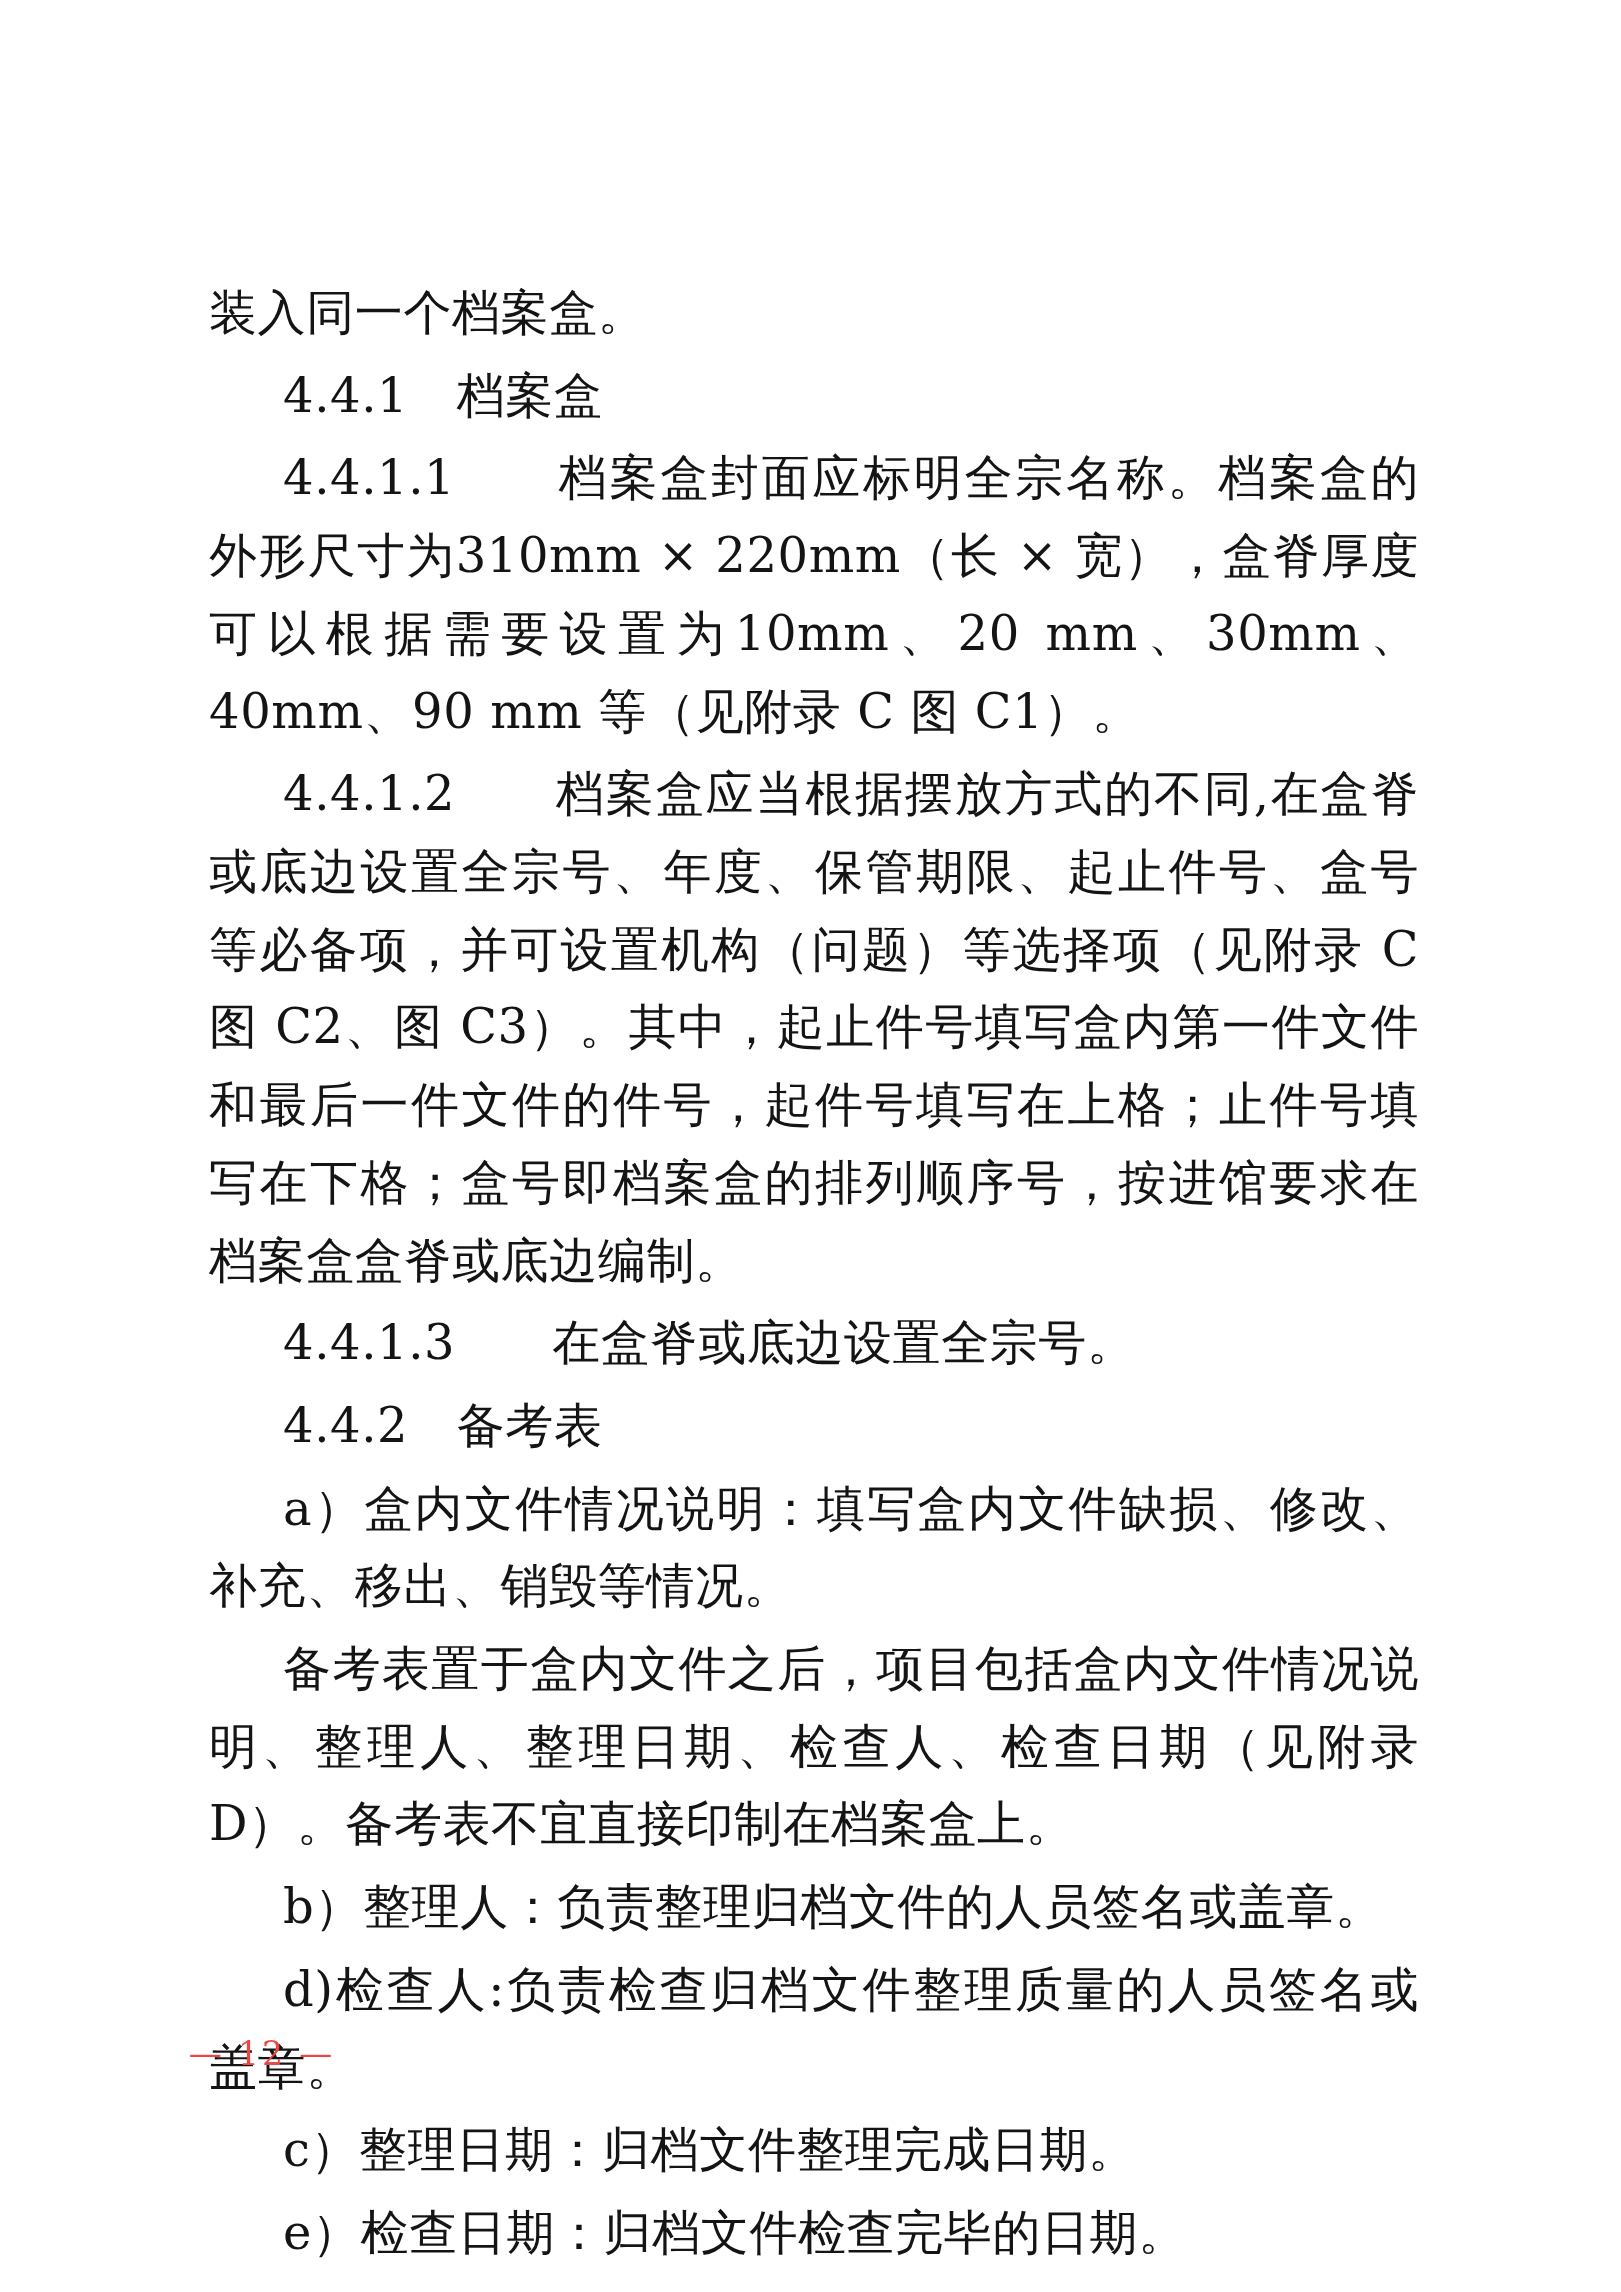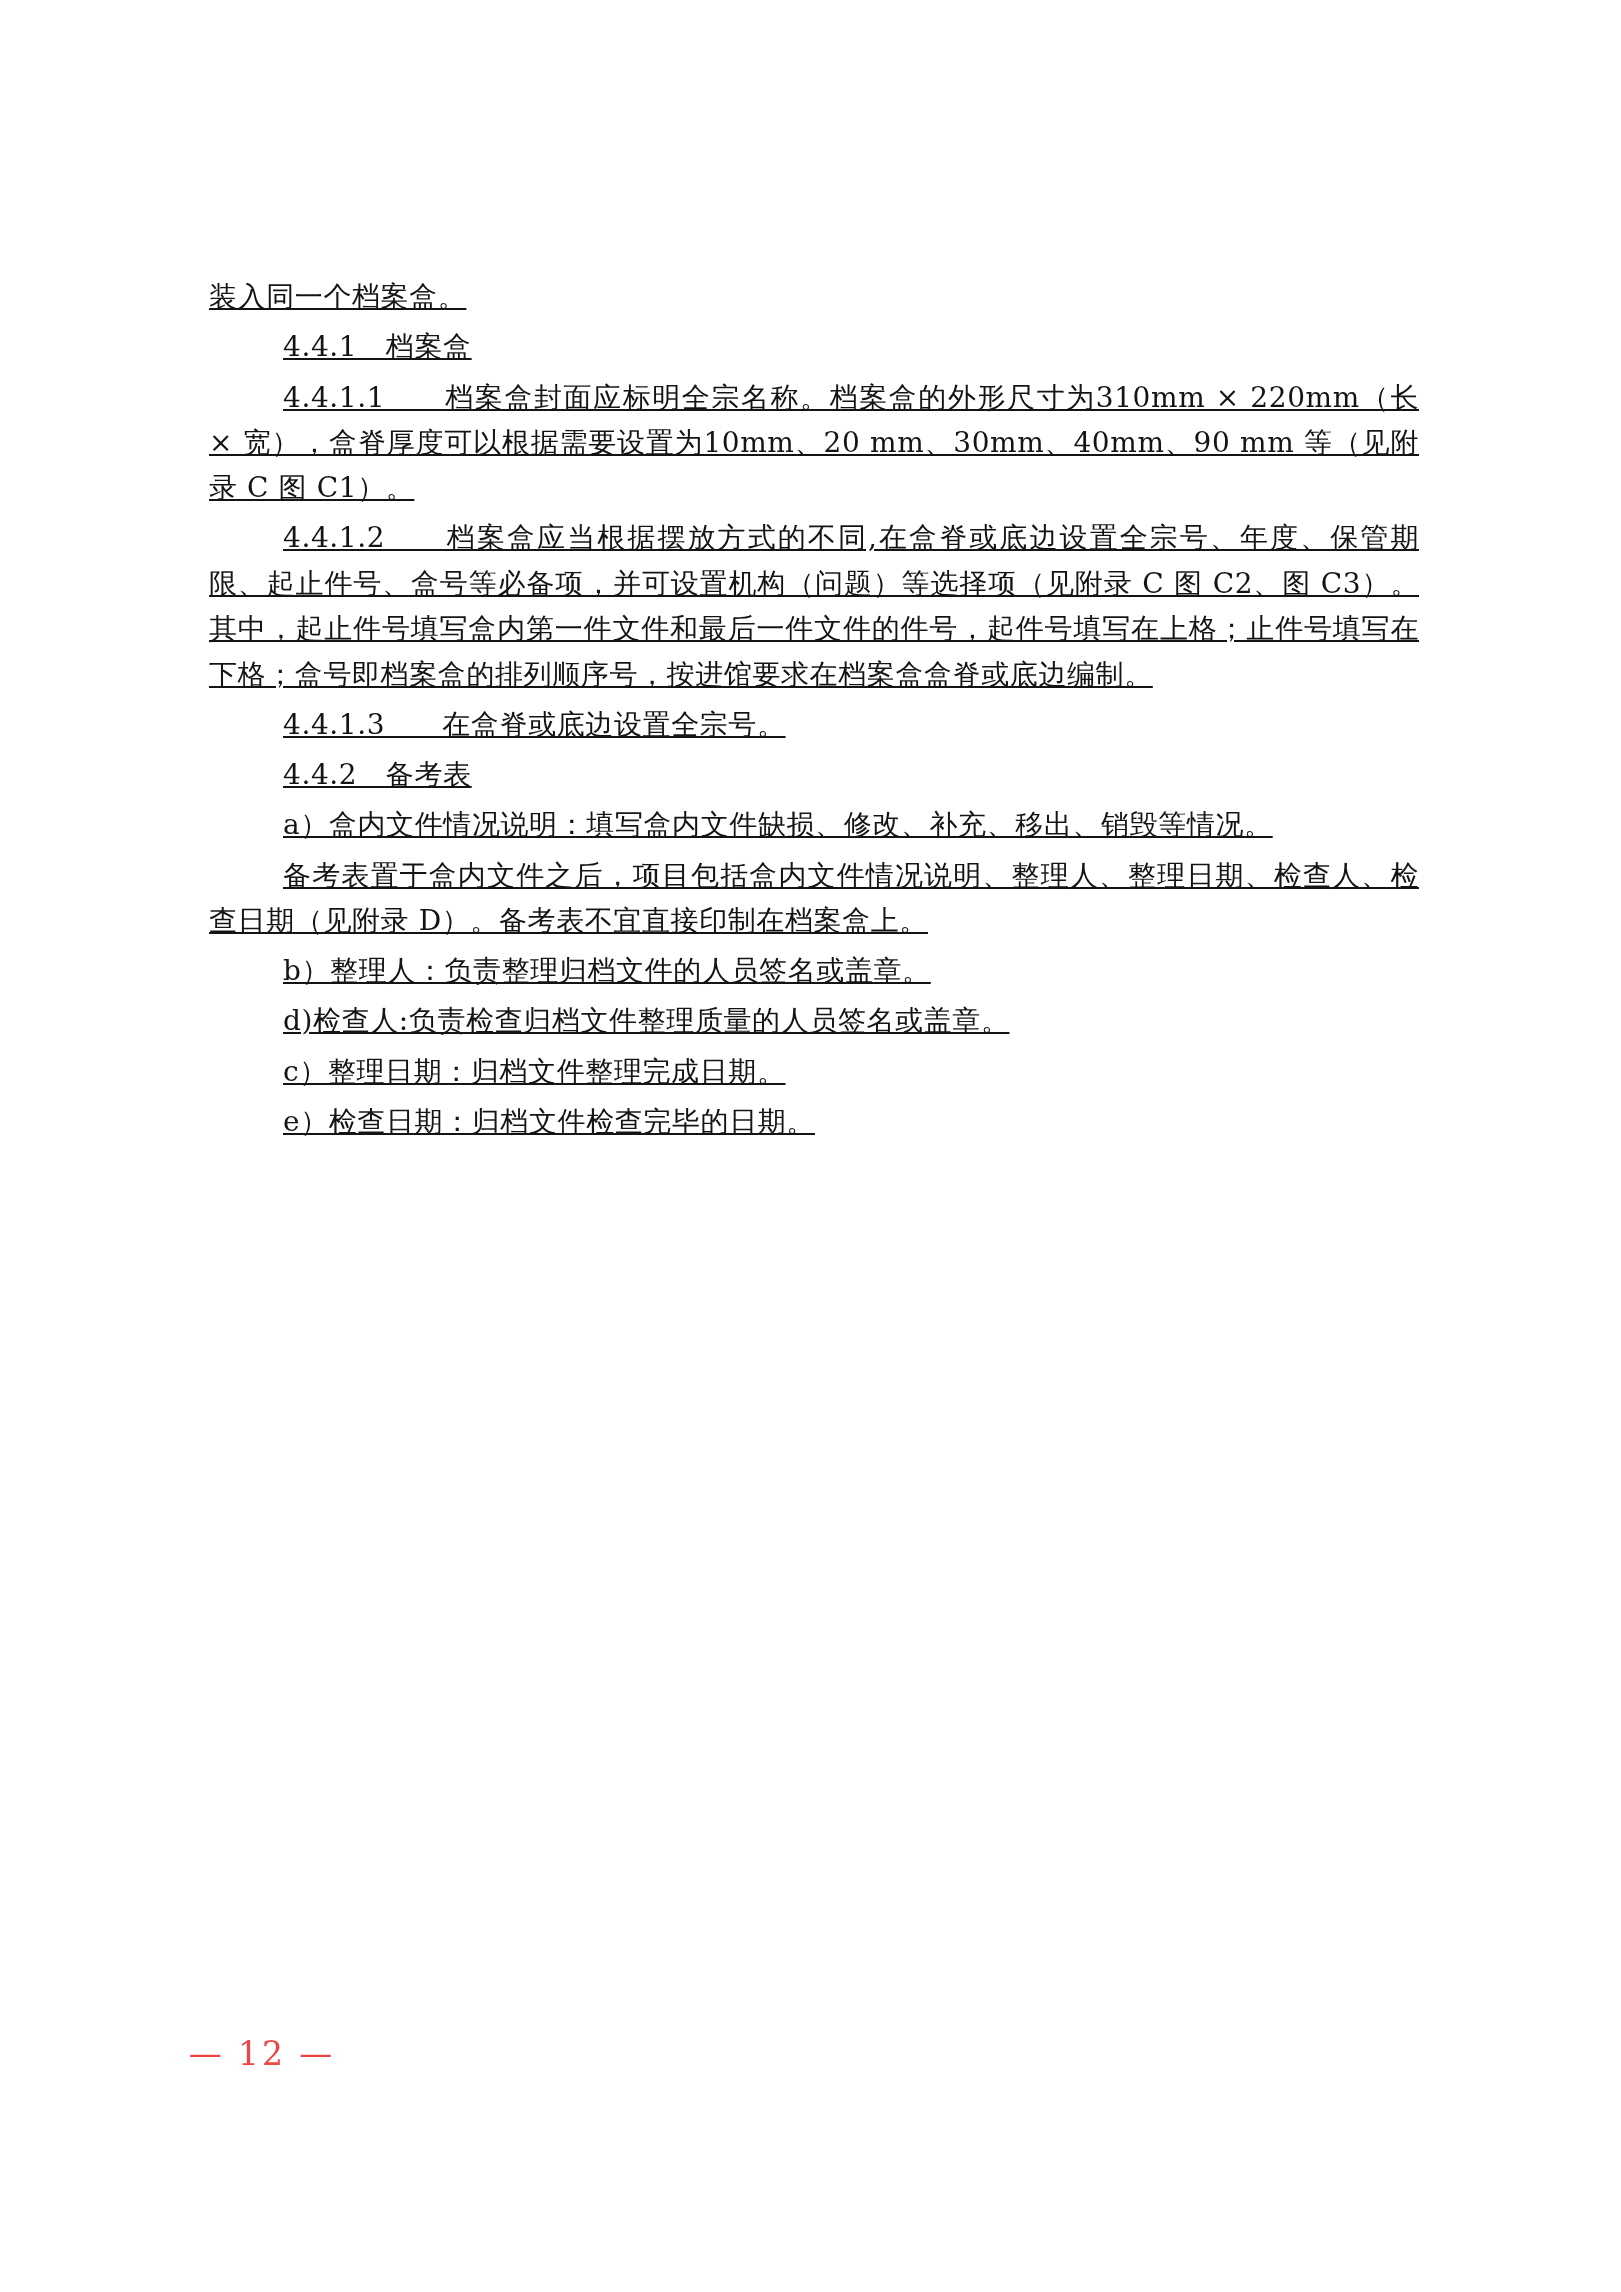--- a/index.html
+++ b/index.html
@@ -18,26 +18,25 @@
     overflow: hidden;
   }
   .content {
     position: absolute;
     left: 209px;
     top: 274px;
     width: 1210px;
   }
   p {
     margin: 0 0 4.9px 0;
-    font-size: 28px;
+    font-size: 48px;
     line-height: 1.62;
     text-align: justify;
     text-justify: inter-ideograph;
     letter-spacing: 0.6px;
-    text-decoration: underline;
   }
   p.indent {
     text-indent: 74px;
   }
   p.noindent {
     text-indent: 0;
   }
   .footer {
     position: absolute;
     left: 0;

